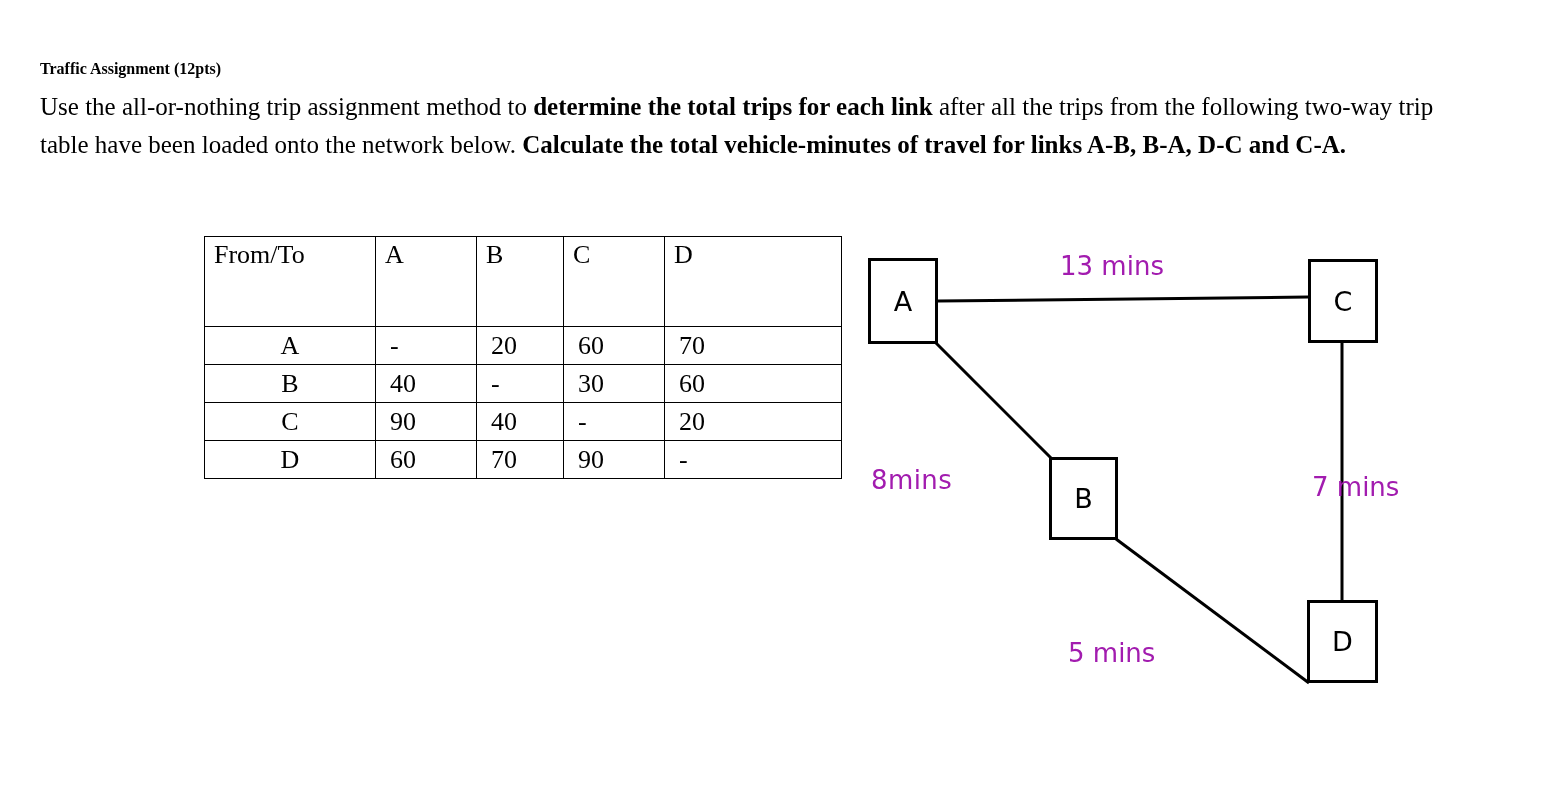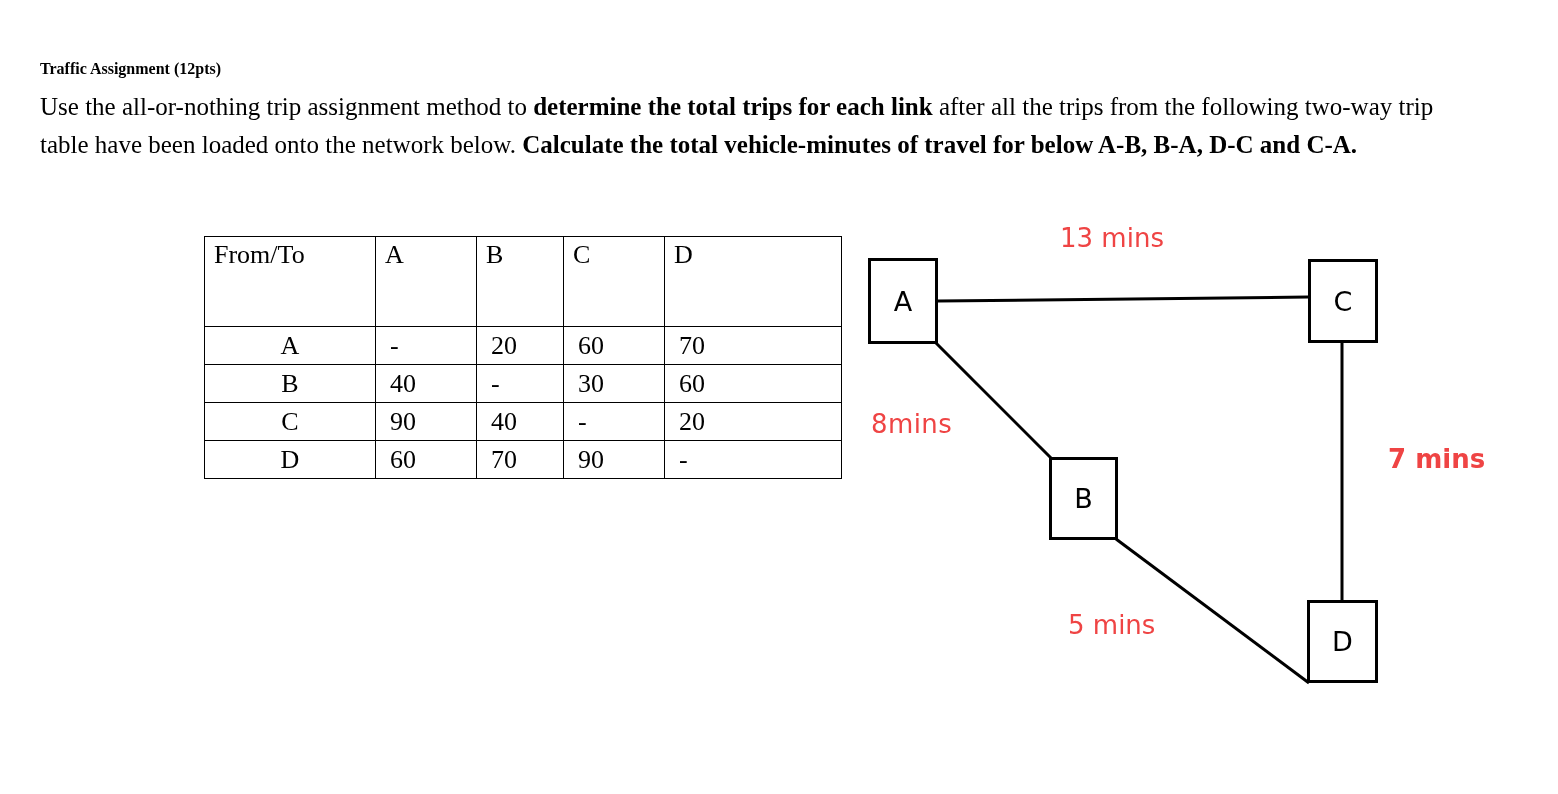--- a/index.html
+++ b/index.html
@@ -92,34 +92,35 @@
   #node-a { left: 868px; top: 258px; width: 70px; height: 86px; }
   #node-b { left: 1049px; top: 457px; width: 69px; height: 83px; }
   #node-c { left: 1308px; top: 259px; width: 70px; height: 84px; }
   #node-d { left: 1307px; top: 600px; width: 71px; height: 83px; }
 
   .edge-label {
     position: absolute;
     font-family: "DejaVu Sans", "Liberation Sans", sans-serif;
     font-size: 26px;
     line-height: 28px;
-    color: #ef4444;
+    color: #a21caf;
     white-space: pre;
+    margin-top: 28px;
   }
   #label-ac { left: 1060px; top: 224px; }
-  #label-ab { left: 871px; top: 410px; letter-spacing: 0.4px; }
-  #label-cd { left: 1388px; top: 445px; font-weight: bold; }
+  #label-ab { left: 871px; top: 438px; letter-spacing: 0.4px; }
+  #label-cd { left: 1312px; top: 445px; }
   #label-bd { left: 1068px; top: 611px; }
 </style>
 </head>
 <body>
 
 <div id="prompt-block">
   <div id="prompt-title">Traffic Assignment (12pts)</div>
-  <div id="prompt-body"><span>Use the all-or-nothing trip assignment method to </span><b>determine the total trips for each link</b><span> after all the trips from the following two-way trip table have been loaded onto the network below. </span><b>Calculate the total vehicle-minutes of travel for below A-B, B-A, D-C and C-A.</b></div>
+  <div id="prompt-body"><span>Use the all-or-nothing trip assignment method to </span><b>determine the total trips for each link</b><span> after all the trips from the following two-way trip table have been loaded onto the network below. </span><b>Calculate the total vehicle-minutes of travel for links A-B, B-A, D-C and C-A.</b></div>
 </div>
 
 <div id="trip-table-wrap">
   <table class="trip-table">
     <tbody>
         <tr>
       <th class="hdr-cell col-fromto">From/To</th>
       <th class="hdr-cell col-a">A</th>
       <th class="hdr-cell col-b">B</th>
       <th class="hdr-cell col-c">C</th>

